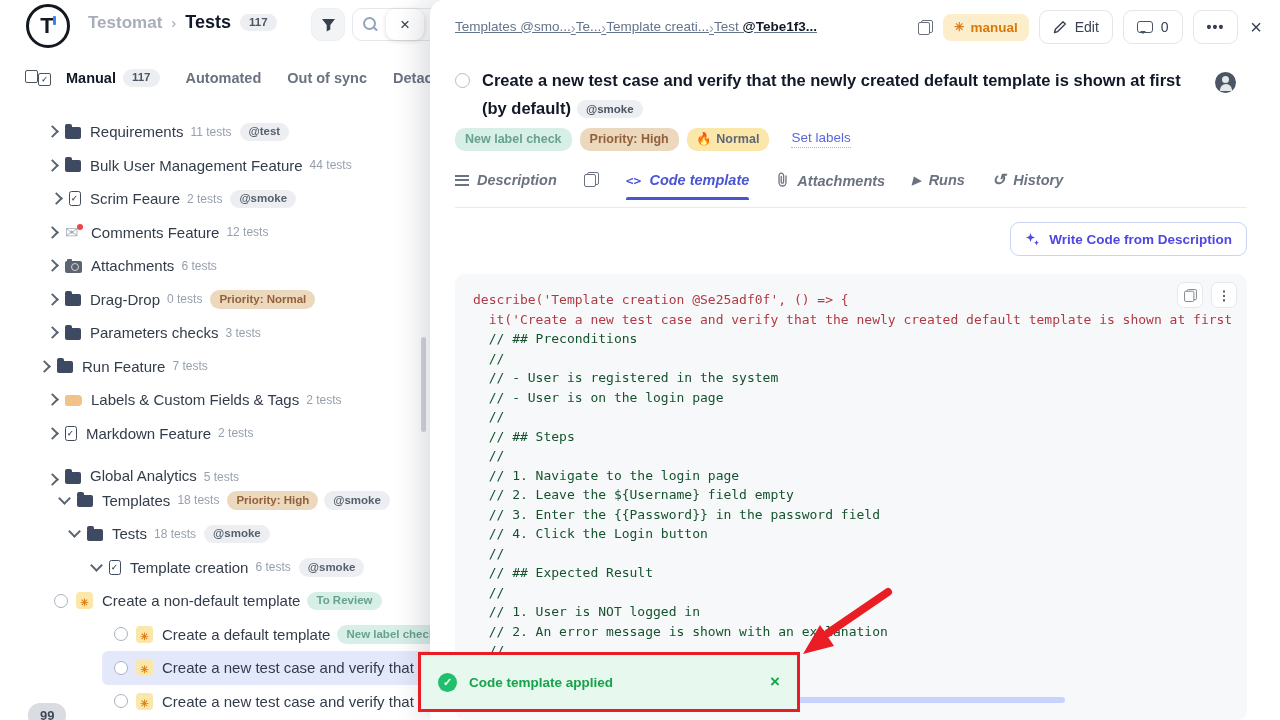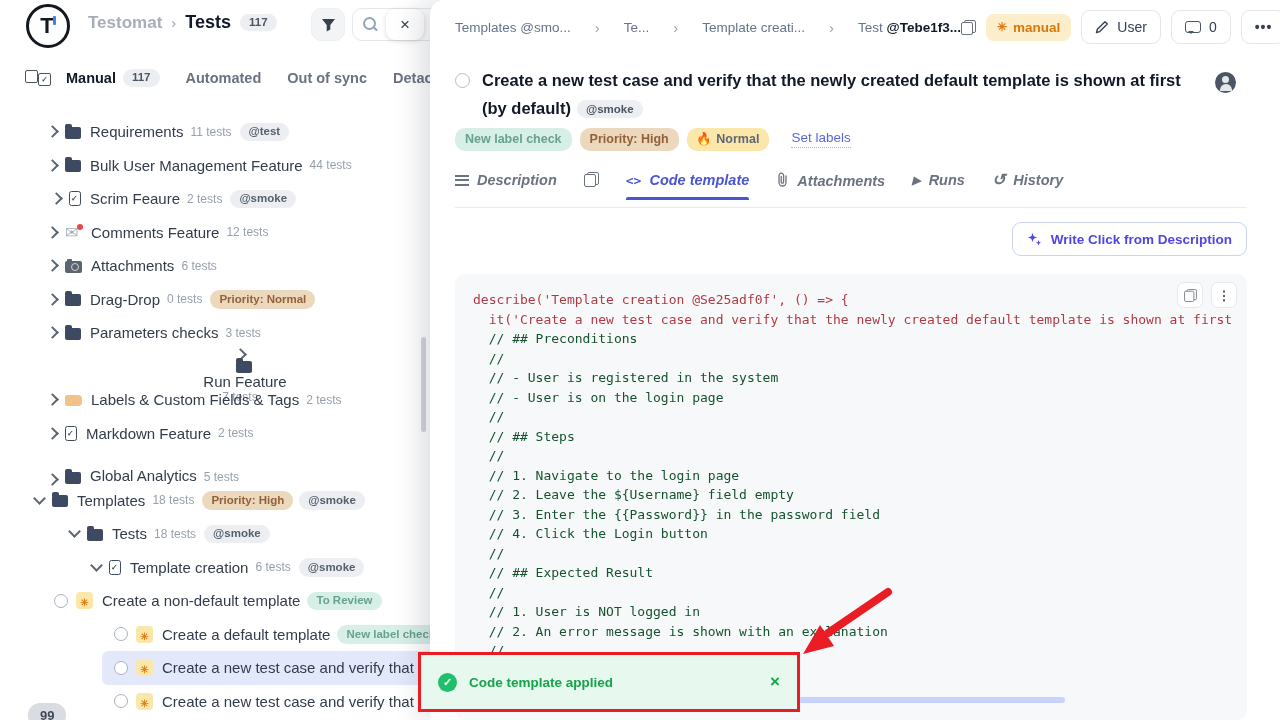--- a/index.html
+++ b/index.html
@@ -83,21 +83,21 @@
   .badge.yellow { background:#fbe7a9; color:#5f6774; }
 
   #side-scroll { position:absolute; left:421px; top:337px; width:5px; height:95px; background:#d3d6db; border-radius:3px; }
   #overflow-pill { position:absolute; left:28px; top:703px; background:#d9dce1; color:#3f4956;
     font-size:13px; font-weight:700; border-radius:12px; padding:5px 12px; }
 
   
   #panel { position:absolute; left:430px; top:0; width:850px; height:720px; background:#fff;
     box-shadow:-10px 0 28px rgba(15,23,42,.14); z-index:10; border-radius:14px 0 0 0; }
   .phead { position:absolute; left:25px; right:16px; top:10px; height:34px; display:flex; align-items:center; }
-  .bc { display:flex; align-items:center; gap:24px; font-size:13.5px; color:#64748b; white-space:nowrap; }
+  .bc { display:flex; gap:0; font-size:13.5px; color:#64748b; white-space:nowrap;text-decoration:underline; }
   .bc b { color:#111827; font-weight:700; }
   .phead-right { margin-left:auto; display:flex; align-items:center; gap:10px; }
   .copy-icon { position:relative; width:15px; height:15px; display:inline-block; }
   .copy-icon::before { content:""; position:absolute; right:0; top:0; width:10px; height:11px;
     border:1.5px solid #6b7280; border-radius:2px; }
   .copy-icon::after { content:""; position:absolute; left:0; bottom:0; width:10px; height:11px;
     border:1.5px solid #6b7280; border-radius:2px; background:#fff; }
   .manual-badge { background:#fdeecb; border-radius:8px; padding:6px 11px; display:flex; gap:6px;
     align-items:center; font-size:13.5px; font-weight:700; color:#d97808; }
   .manual-badge::before { content:"✳"; color:#e07a12; font-size:12px; }
@@ -247,21 +247,21 @@
         <span class="lbl">Drag-Drop</span>
         <span class="cnt">0 tests</span>
         <span class="badge tan">Priority: Normal</span>
       </div>
       <div class="trow" style="padding-left: 48px;">
         <span class="chev right"></span>
         <span class="ticon ic-folder"></span>
         <span class="lbl">Parameters checks</span>
         <span class="cnt">3 tests</span>
       </div>
-      <div class="trow" style="padding-left: 40px; flex-direction: column;">
+      <div class="trow" style="padding-left: 40px;">
         <span class="chev right"></span>
         <span class="ticon ic-folder"></span>
         <span class="lbl">Run Feature</span>
         <span class="cnt">7 tests</span>
       </div>
       <div class="trow" style="padding-left: 48px;">
         <span class="chev right"></span>
         <span class="ticon ic-tag"></span>
         <span class="lbl">Labels &amp; Custom Fields &amp; Tags</span>
         <span class="cnt">2 tests</span>
@@ -271,21 +271,21 @@
         <span class="ticon ic-doc"></span>
         <span class="lbl">Markdown Feature</span>
         <span class="cnt">2 tests</span>
       </div>
       <div class="trow" style="padding-left: 48px; align-items: flex-end;">
         <span class="chev right"></span>
         <span class="ticon ic-folder"></span>
         <span class="lbl">Global Analytics</span>
         <span class="cnt">5 tests</span>
       </div>
-      <div class="trow" style="padding-left: 35px;">
+      <div class="trow" style="padding-left: 60px;">
         <span class="chev down"></span>
         <span class="ticon ic-folder"></span>
         <span class="lbl">Templates</span>
         <span class="cnt">18 tests</span>
         <span class="badge tan">Priority: High</span>
         <span class="badge gray">@smoke</span>
       </div>
       <div class="trow" style="padding-left: 70px;">
         <span class="chev down"></span>
         <span class="ticon ic-folder"></span>
@@ -338,21 +338,21 @@
         <span class="crumb-sep">›</span>
         <span>Test <b>@Tebe1f3...</b></span>
       </div>
     <div class="phead-right">
       <span class="copy-icon"></span>
       <span class="manual-badge">manual</span>
       <button class="btn">
         <svg width="14" height="14" viewBox="0 0 14 14">
             <path d="M1.5 12.5l.9-3.2 7.6-7.6 2.3 2.3-7.6 7.6z" fill="none" stroke="#374151" stroke-width="1.4" stroke-linejoin="round"></path>
           </svg>
-        <span>User</span>
+        <span>Edit</span>
       </button>
       <button class="btn">
         <span class="bubble"></span>
         <span>0</span>
       </button>
       <button class="btn">
           <span class="dots">•••</span>
         </button>
       <span class="xclose">×</span>
     </div>
@@ -399,21 +399,21 @@
         <span>History</span>
       </span>
     </div>
   <div class="tab-divider"></div>
 
   <button class="write-btn">
     <svg width="15" height="15" viewBox="0 0 15 15">
       <path d="M5.5 1 L6.7 4.3 L10 5.5 L6.7 6.7 L5.5 10 L4.3 6.7 L1 5.5 L4.3 4.3 Z" fill="#4f46e5"></path>
       <path d="M11.5 8 L12.2 10 L14 10.7 L12.2 11.4 L11.5 13.4 L10.8 11.4 L9 10.7 L10.8 10 Z" fill="#4f46e5"></path>
     </svg>
-    <span>Write Click from Description</span>
+    <span>Write Code from Description</span>
   </button>
 
   <div class="code-block">
     <pre id="code-pre"><span class="cl-code">describe('Template creation @Se25adf0f', () =&gt; {
 </span><span class="cl-code">  it('Create a new test case and verify that the newly created default template is shown at first
 </span><span class="cl-comment">  // ## Preconditions
 </span><span class="cl-comment">  //
 </span><span class="cl-comment">  // - User is registered in the system
 </span><span class="cl-comment">  // - User is on the login page
 </span><span class="cl-comment">  //

